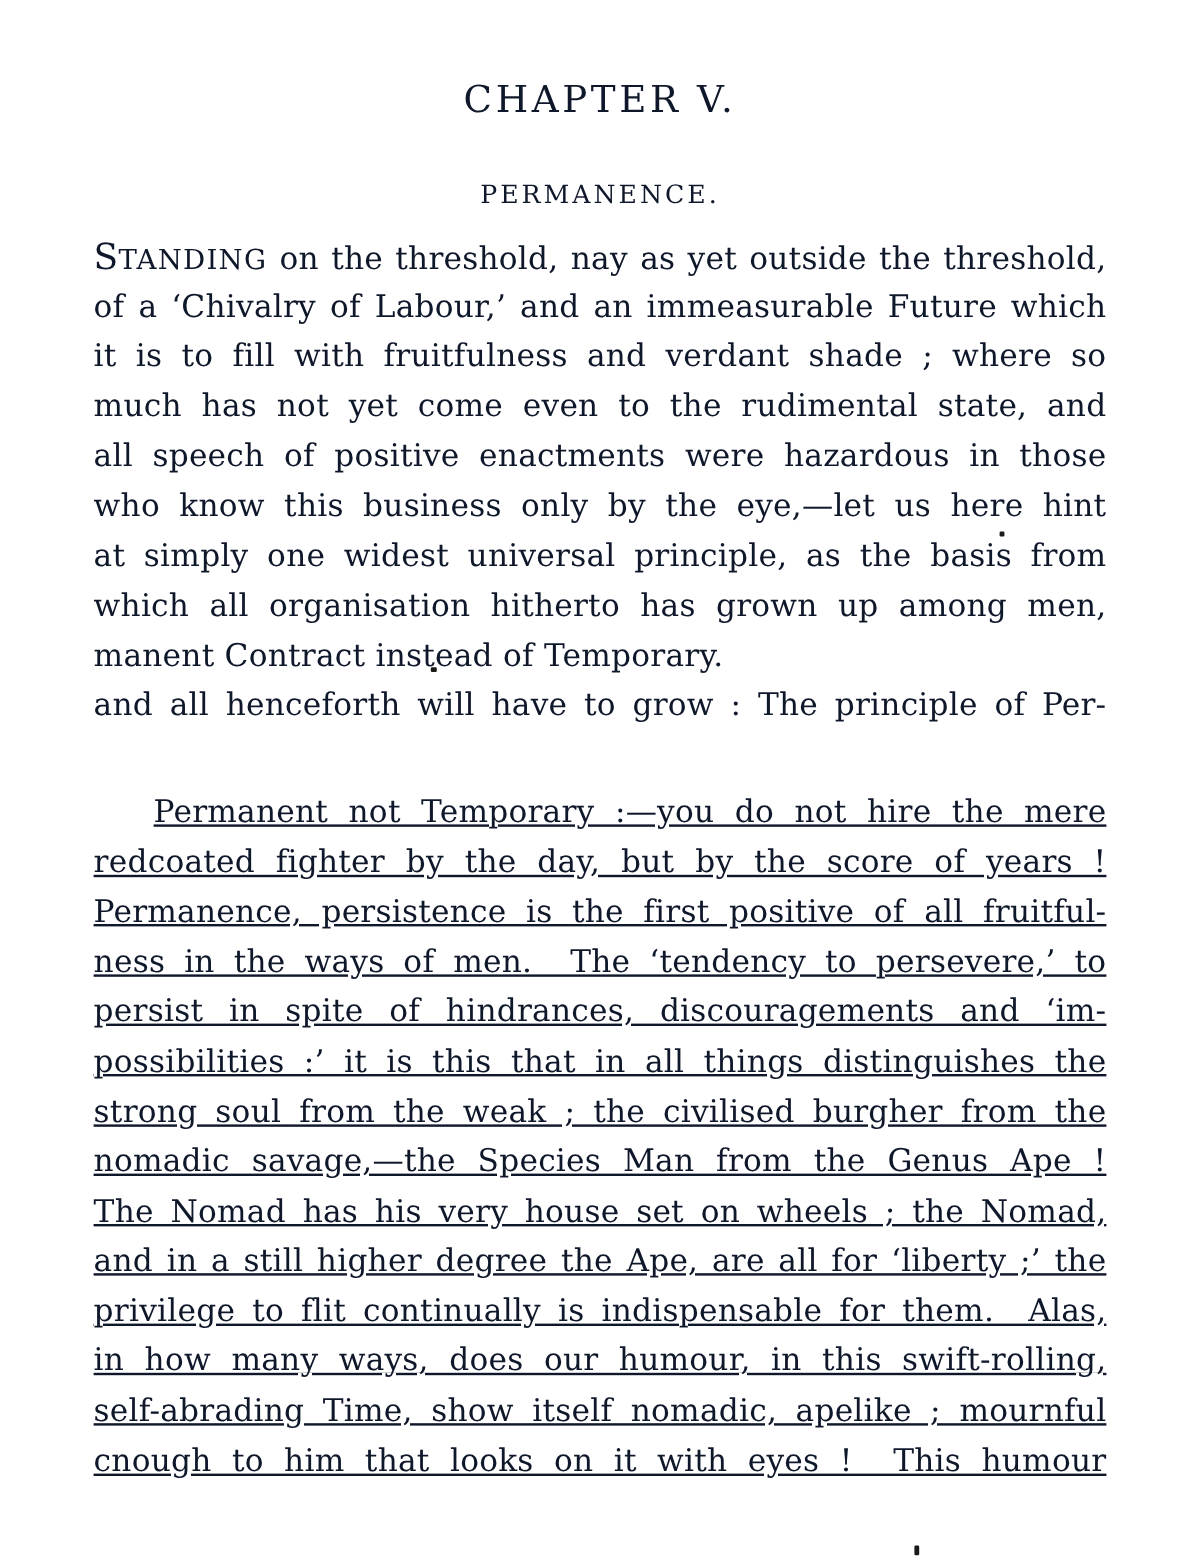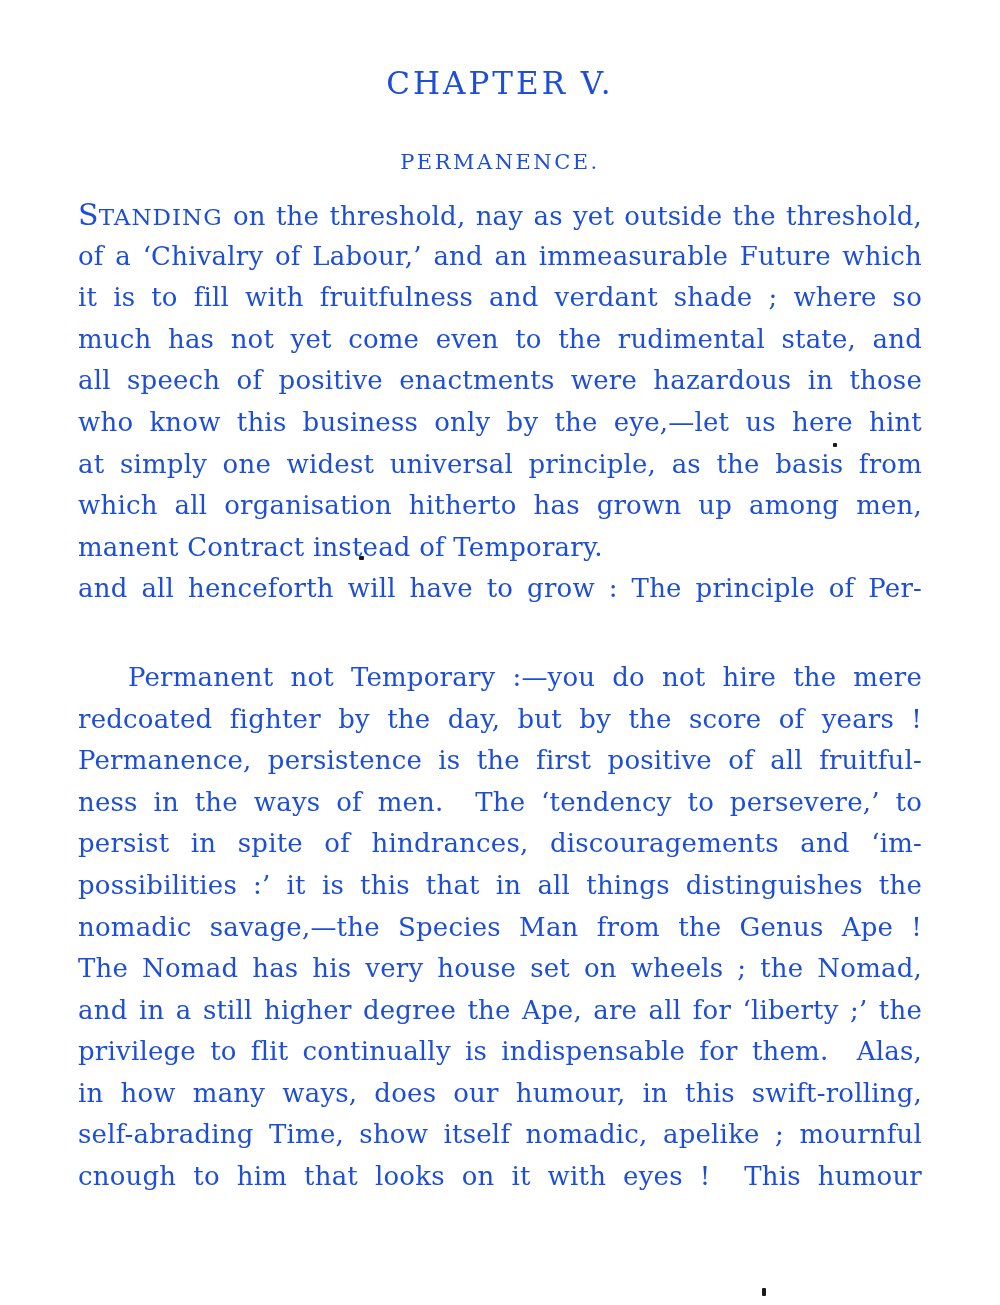--- a/index.html
+++ b/index.html
@@ -5,21 +5,21 @@
   html, body {
     margin: 0;
     padding: 0;
     background: #ffffff;
   }
   .page {
     position: relative;
     width: 1000px;
     height: 1305px;
     background: #ffffff;
-    color: #1d4ed8;
+    color: #0f172a;
     font-family: "DejaVu Serif", "Liberation Serif", serif;
     overflow: hidden;
   }
   .chapter-heading {
     position: absolute;
     top: 66px;
     left: 0;
     right: 0;
     text-align: center;
     font-size: 31px;
@@ -43,21 +43,21 @@
   .body-text {
     position: absolute;
     top: 194px;
     left: 78px;
     width: 844px;
     font-size: 26px;
     line-height: 41.6px;
     letter-spacing: 0.2px;
   }
   .para { margin: 0; }
-  .para + .para { margin-top: 47px; }
+  .para + .para { margin-top: 47px; text-decoration: underline; }
   .line {
     text-align: justify;
     text-align-last: justify;
     height: 41.6px;
     overflow: visible;
   }
   .line.flush {
     text-align-last: left;
   }
   .para.indent .line:first-child {
@@ -99,20 +99,21 @@
         <div class="line flush">manent Contract instead of Temporary.</div>
         <div class="line">and all henceforth will have to grow : The principle of Per-</div>
       </div>
       <div class="para indent">
         <div class="line">Permanent not Temporary :—you do not hire the mere</div>
         <div class="line">redcoated fighter by the day, but by the score of years !</div>
         <div class="line">Permanence, persistence is the first positive of all fruitful-</div>
         <div class="line">ness in the ways of men.&nbsp; The ‘tendency to persevere,’ to</div>
         <div class="line">persist in spite of hindrances, discouragements and ‘im-</div>
         <div class="line">possibilities :’ it is this that in all things distinguishes the</div>
+        <div class="line">strong soul from the weak ; the civilised burgher from the</div>
         <div class="line">nomadic savage,—the Species Man from the Genus Ape !</div>
         <div class="line">The Nomad has his very house set on wheels ; the Nomad,</div>
         <div class="line">and in a still higher degree the Ape, are all for ‘liberty ;’ the</div>
         <div class="line">privilege to flit continually is indispensable for them.&nbsp; Alas,</div>
         <div class="line">in how many ways, does our humour, in this swift-rolling,</div>
         <div class="line">self-abrading Time, show itself nomadic, apelike ; mournful</div>
         <div class="line">cnough to him that looks on it with eyes !&nbsp; This humour</div>
       </div>
     </div>
 

